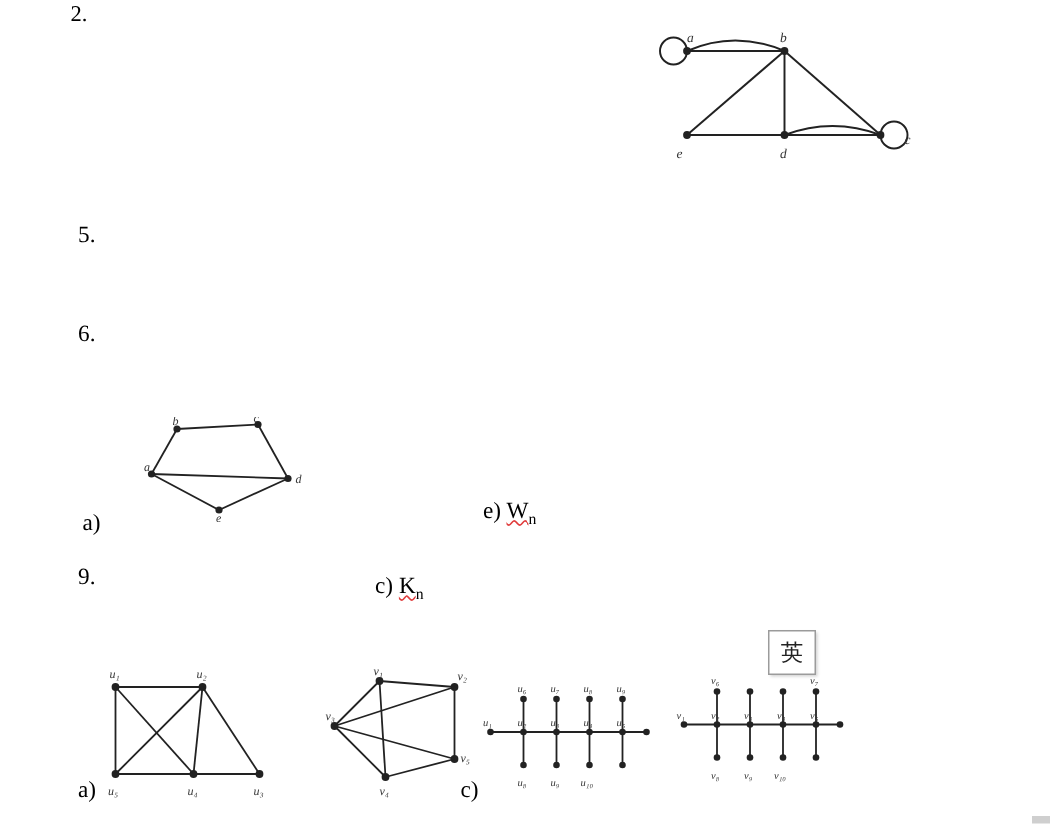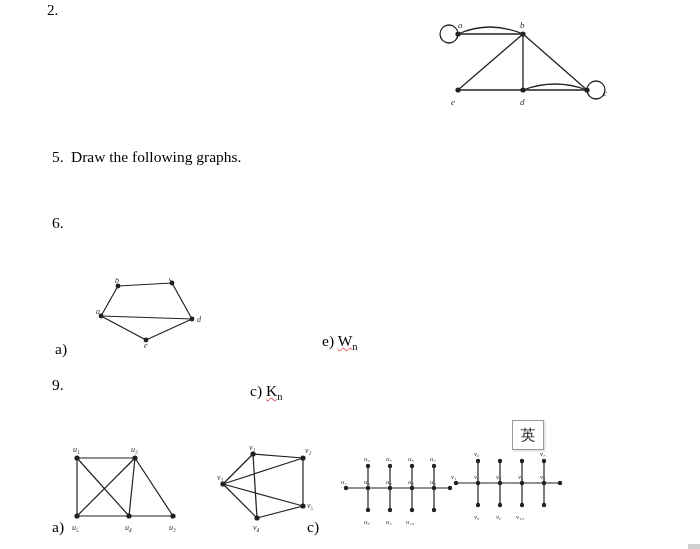--- a/index.html
+++ b/index.html
@@ -166,21 +166,21 @@
   }
   .q9-label-c {
     position: absolute;
     left: 307px;
     top: 518px;
     font-size: 15.5px;
   }
 
   .fig-a { position: absolute; left: 63px; top: 440px; }
   .fig-b { position: absolute; left: 215px; top: 440px; }
-  .fig-c { position: absolute; left: 340px; top: 448px; }
+  .fig-c { position: absolute; left: 321px; top: 448px; }
   .fig-d { position: absolute; left: 450px; top: 443px; text-decoration: underline; }
 
   .scroll-nub {
     position: absolute;
     right: 0;
     bottom: 0;
     width: 12px;
     height: 5px;
     background: #cfcfcf;
   }
@@ -221,21 +221,20 @@
 
       <text x="23" y="16" font-size="9" fill="#333">a</text>
       <text x="85" y="16" font-size="9" fill="#333">b</text>
       <text x="168" y="84" font-size="9" fill="#333">c</text>
       <text x="85" y="93" font-size="9" fill="#333">d</text>
       <text x="16" y="93" font-size="9" fill="#333">e</text>
     </svg>
   </div>
 
   <div class="q5-num">5.</div>
-  <div class="q5-text">Draw the following graphs.</div>
 
   <div class="q6-num">6.</div>
 
   <div class="q6-graph">
     <svg width="130" height="70" viewBox="0 0 130 70">
       <circle cx="22" cy="8" r="2.4" fill="#222"></circle>
       <circle cx="76" cy="5" r="2.4" fill="#222"></circle>
       <circle cx="5" cy="38" r="2.4" fill="#222"></circle>
       <circle cx="96" cy="41" r="2.4" fill="#222"></circle>
       <circle cx="50" cy="62" r="2.4" fill="#222"></circle>

